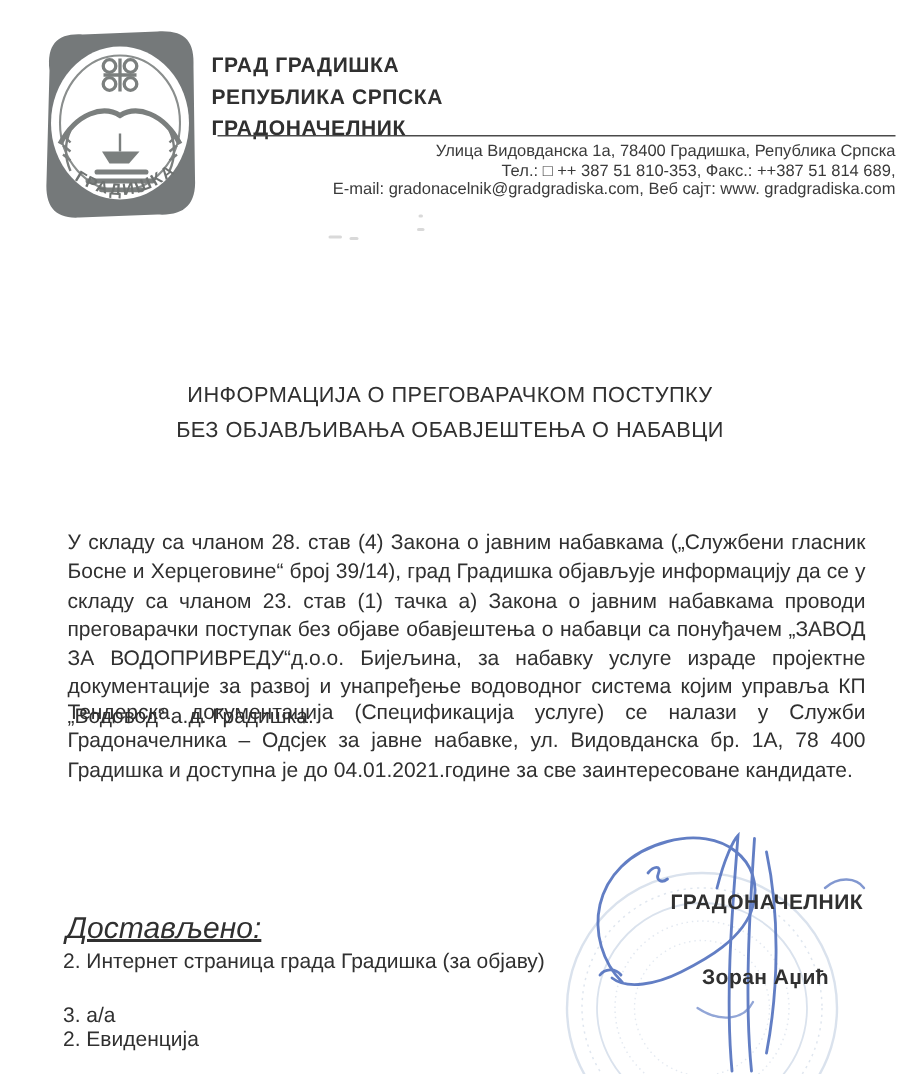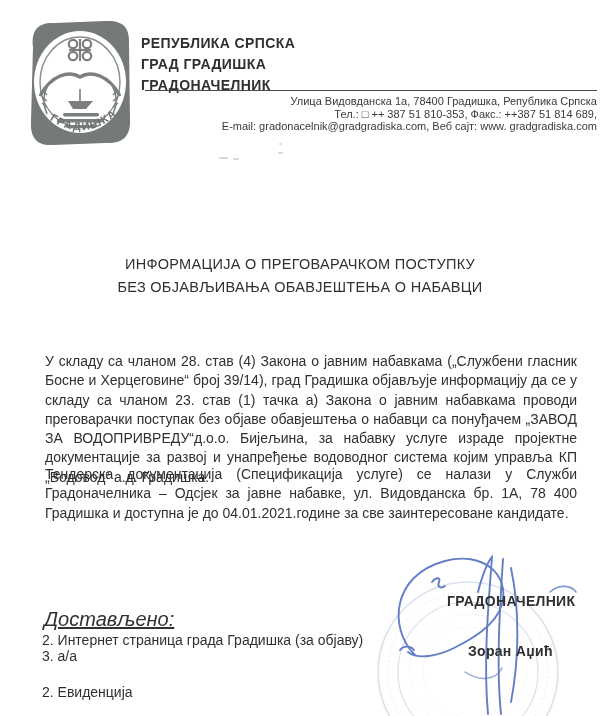--- a/index.html
+++ b/index.html
@@ -115,21 +115,21 @@
     position: absolute;
     left: 44px;
     top: 608px;
     font-size: 20px;
     font-style: italic;
     text-decoration: underline;
   }
   .dist-item { position: absolute; left: 42px; font-size: 14px; }
   .dist-item-0 { top: 632px; }
   .dist-item-1 { top: 684px; }
-  .dist-item-2 { top: 648px; }
+  .dist-item-2 { top: 668px; }
   
   .speck {
     position: absolute;
     background: #b9b9b9;
     opacity: 0.55;
     border-radius: 1px;
   }
   .speck-1 { left: 219px; top: 157px; width: 9px; height: 2px; }
   .speck-2 { left: 233px; top: 158px; width: 6px; height: 2px; }
   .speck-3 { left: 279px; top: 143px; width: 3px; height: 2px; }
@@ -171,22 +171,22 @@
 
     <defs>
       <path id="emblem-arc" d="M18 96 Q55 126 92 96"></path>
     </defs>
     <text font-family="Liberation Sans, sans-serif" font-size="11" font-weight="bold" fill="#6e7271" letter-spacing="1.5">
       <textPath href="#emblem-arc" startOffset="8">ГРАДИШКА</textPath>
     </text>
   </svg>
 
   <div class="org-block">
+    <div>ГРАД ГРАДИШКА</div>
     <div>РЕПУБЛИКА СРПСКА</div>
-    <div>ГРАД ГРАДИШКА</div>
     <div>ГРАДОНАЧЕЛНИК</div>
   </div>
 
   <div class="header-rule"></div>
   <div class="contact-block">
     <div>Улица Видовданска 1а, 78400 Градишка, Република Српска</div>
     <div>Тел.: □ ++ 387 51 810-353, Факс.: ++387 51 814 689,</div>
     <div>E-mail: gradonacelnik@gradgradiska.com, Веб сајт: www. gradgradiska.com</div>
   </div>
 

